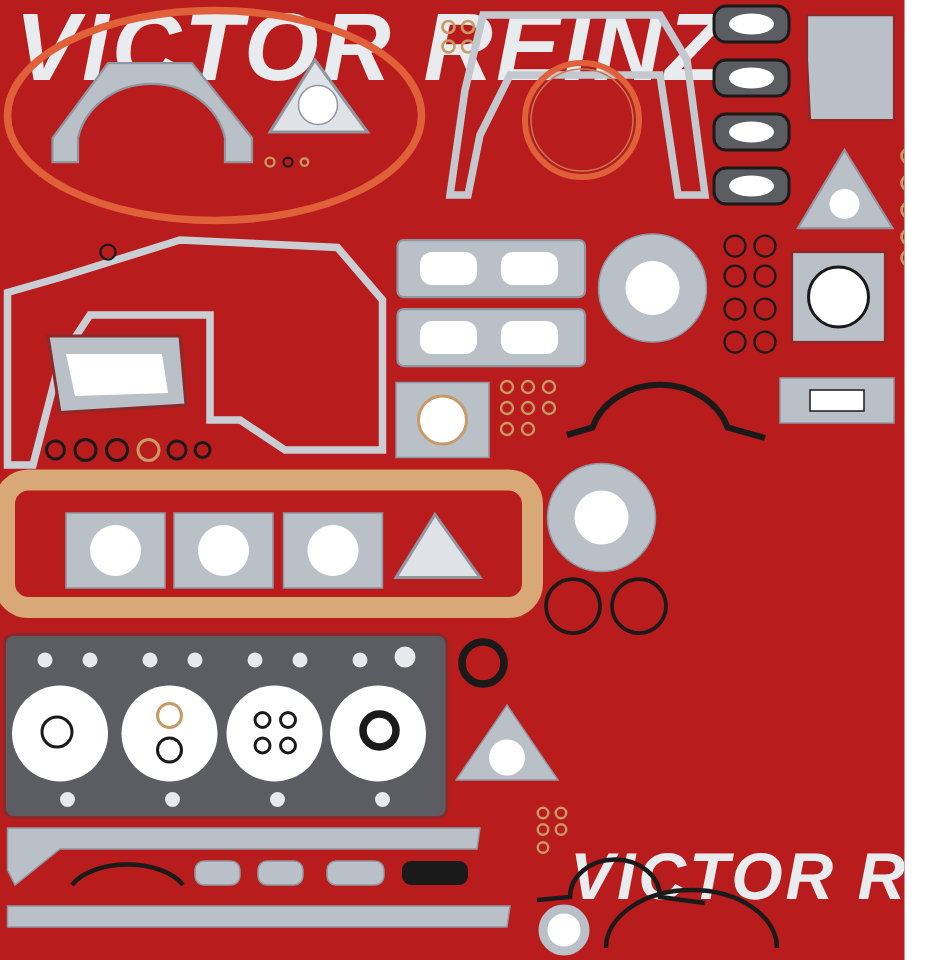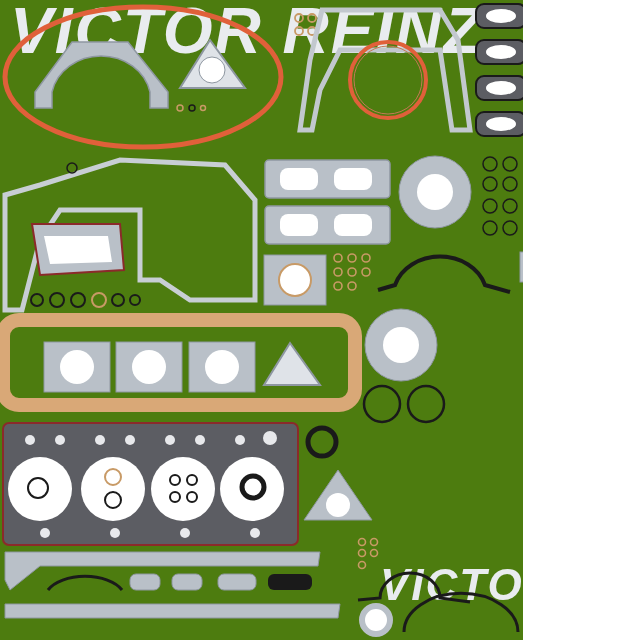--- a/index.html
+++ b/index.html
@@ -1,16 +1,16 @@
 <!DOCTYPE html>
 <html><head>
 <meta charset="utf-8">
 <style>
   html,body{margin:0;padding:0;background:#ffffff;}
-  #stage{position:relative;width:523px;height:640px;overflow:hidden;background:#4d7c0f;font-family:"Liberation Sans",sans-serif;}
+  #stage{position:relative;width:603px;height:640px;overflow:hidden;background:#b91c1c;font-family:"Liberation Sans",sans-serif;}
   .watermark{position:absolute;font-family:"Liberation Sans",sans-serif;font-weight:bold;font-style:italic;color:#e9ecef;letter-spacing:2px;white-space:nowrap;pointer-events:none;}
   svg{position:absolute;left:0;top:0;}
 </style>
 </head>
 <body>
 
 <div id="stage">
   <div class="watermark" style="left:10px;top:-6px;font-size:64px;">VICTOR REINZ</div>
   <div class="watermark" style="left:380px;top:560px;font-size:44px;">VICTOR REINZ</div>
 

